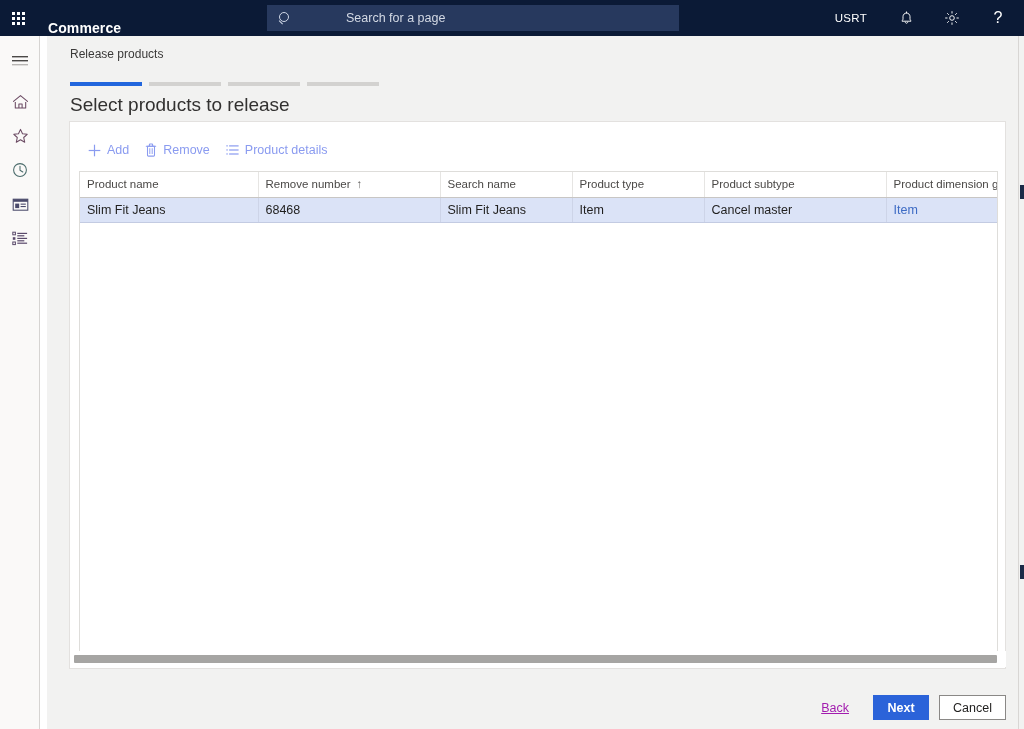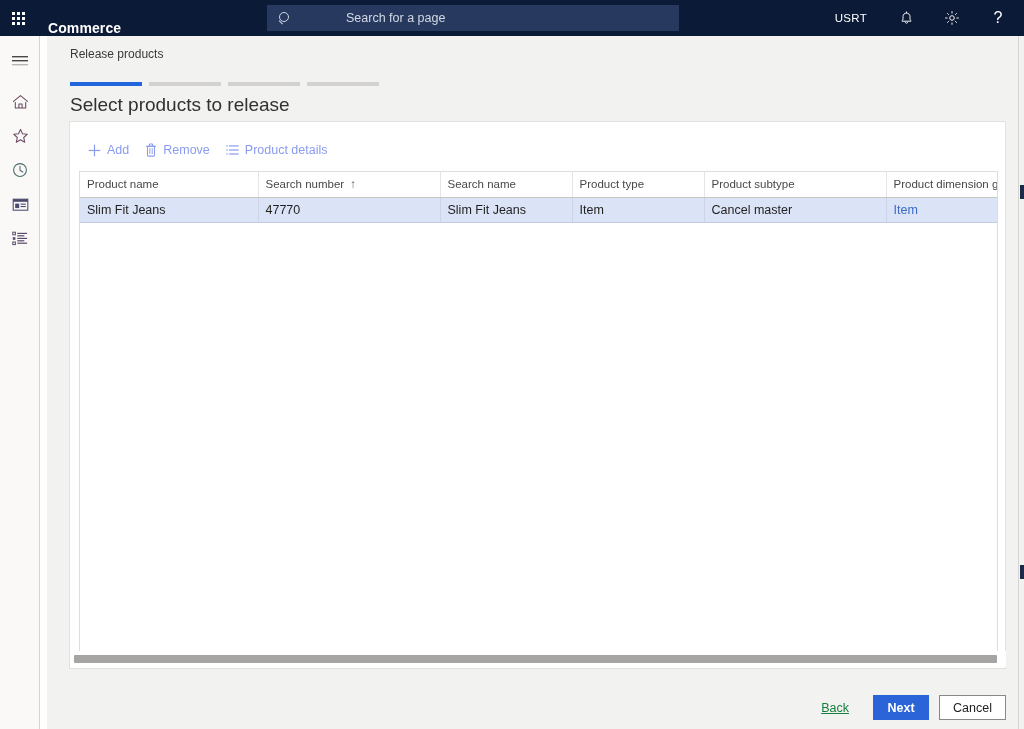--- a/index.html
+++ b/index.html
@@ -268,21 +268,21 @@
     padding: 0 13px;
     font-size: 12.5px;
     font-family: "Liberation Sans", sans-serif;
     display: flex;
     align-items: center;
     justify-content: center;
     cursor: pointer;
     border: 1px solid transparent;
     background: transparent;
   }
-  .btn-link-disabled { color: #15803d; cursor: default; text-decoration: underline; }
+  .btn-link-disabled { color: #a21caf; cursor: default; text-decoration: underline; }
   .btn-primary { background: #2b63d9; color: #ffffff; border-color: #2b63d9; font-weight: bold; }
   .btn-default { background: #ffffff; color: #201f1e; border-color: #8a8886; }
 
   
   .edge-mark {
     position: absolute;
     right: 0;
     width: 4px;
     background: #1b2a47;
   }
@@ -476,40 +476,40 @@
     </div>
 
     <div class="grid">
       <table class="data">
         <thead>
           <tr>
             <th class="c1">
               <span>Product name</span>
             </th>
             <th class="c2">
-              <span>Search number</span><span class="sortmark">↑</span>
+              <span>Remove number</span><span class="sortmark">↑</span>
             </th>
             <th class="c3">
               <span>Search name</span>
             </th>
             <th class="c4">
               <span>Product type</span>
             </th>
             <th class="c5">
               <span>Product subtype</span>
             </th>
             <th class="c6">
               <span>Product dimension group</span>
             </th>
           </tr>
         </thead>
         <tbody>
           <tr class="selected">
             <td>Slim Fit Jeans</td>
-            <td>47770</td>
+            <td>68468</td>
             <td>Slim Fit Jeans</td>
             <td>Item</td>
             <td>Cancel master</td>
             <td>
               <span class="cell-link">Item</span>
             </td>
           </tr>
         </tbody>
       </table>
     </div>

